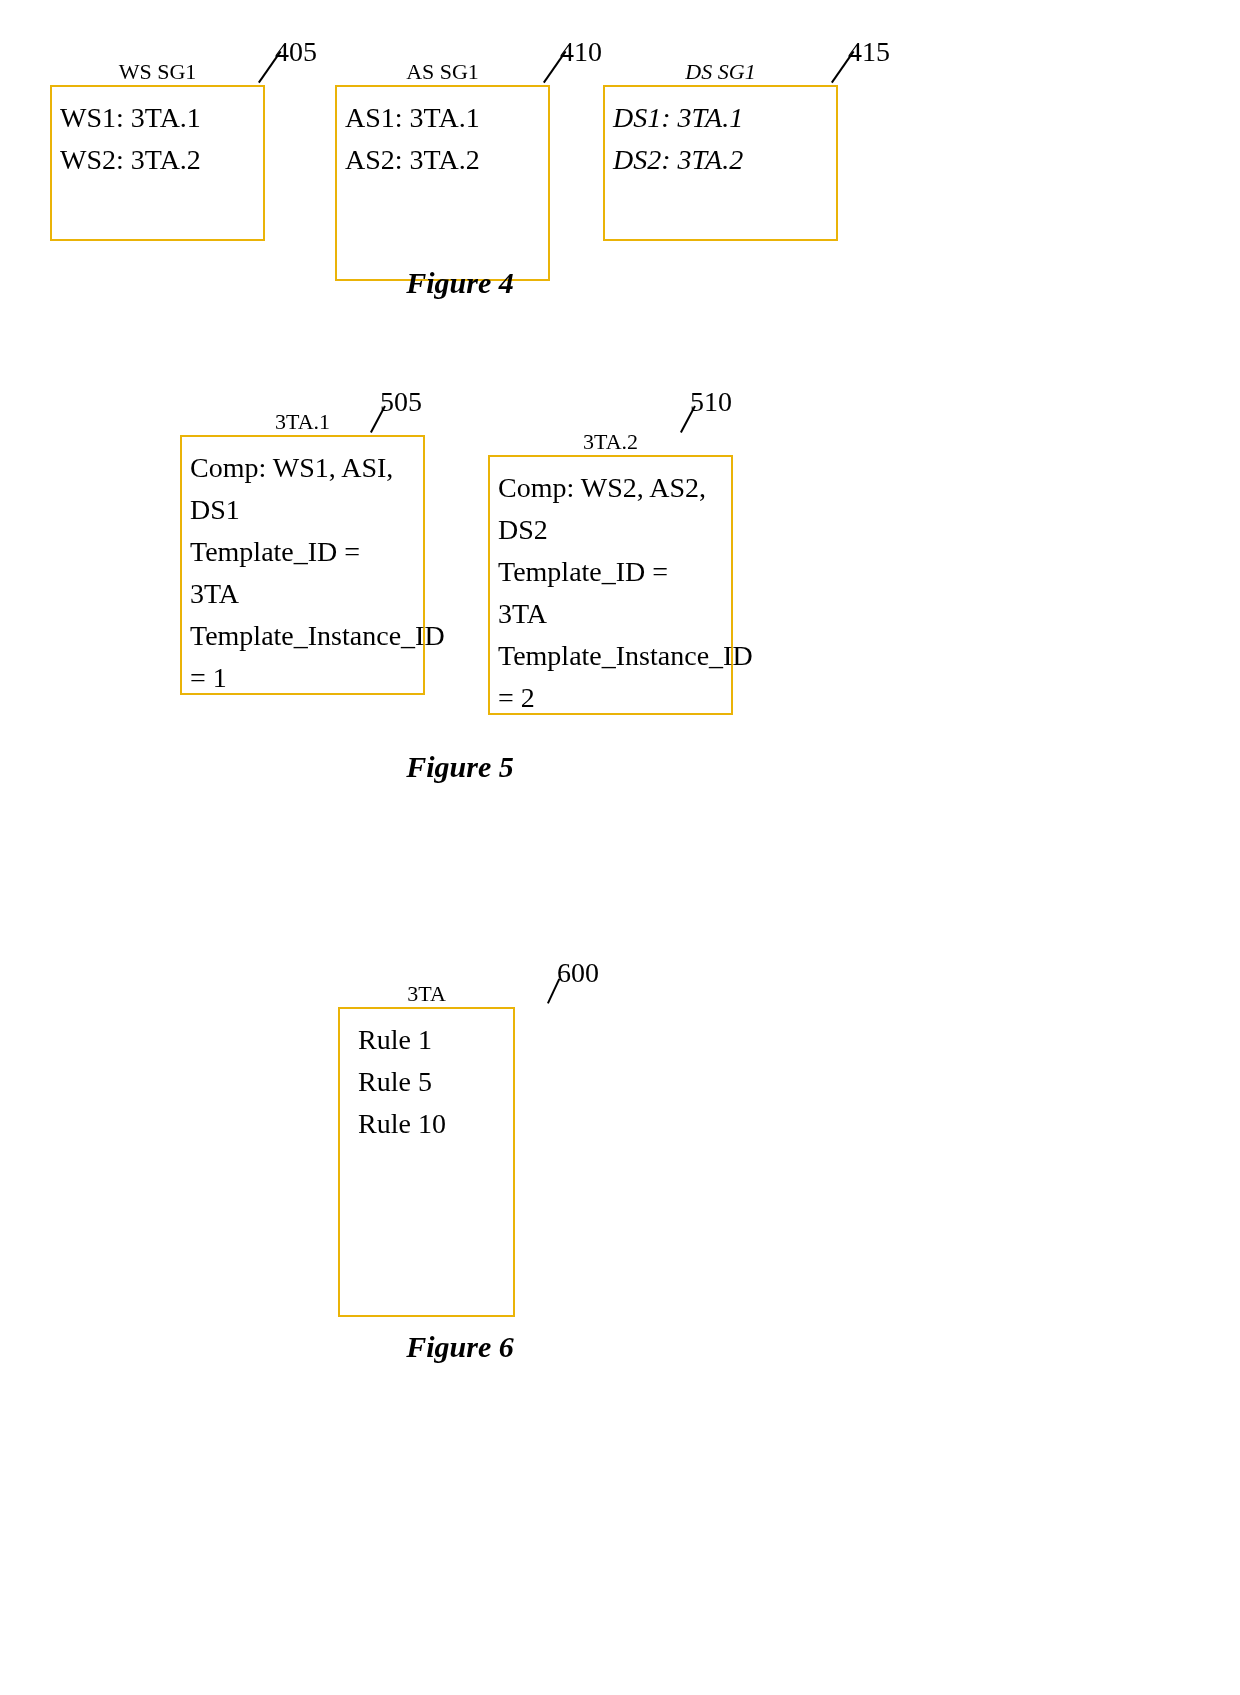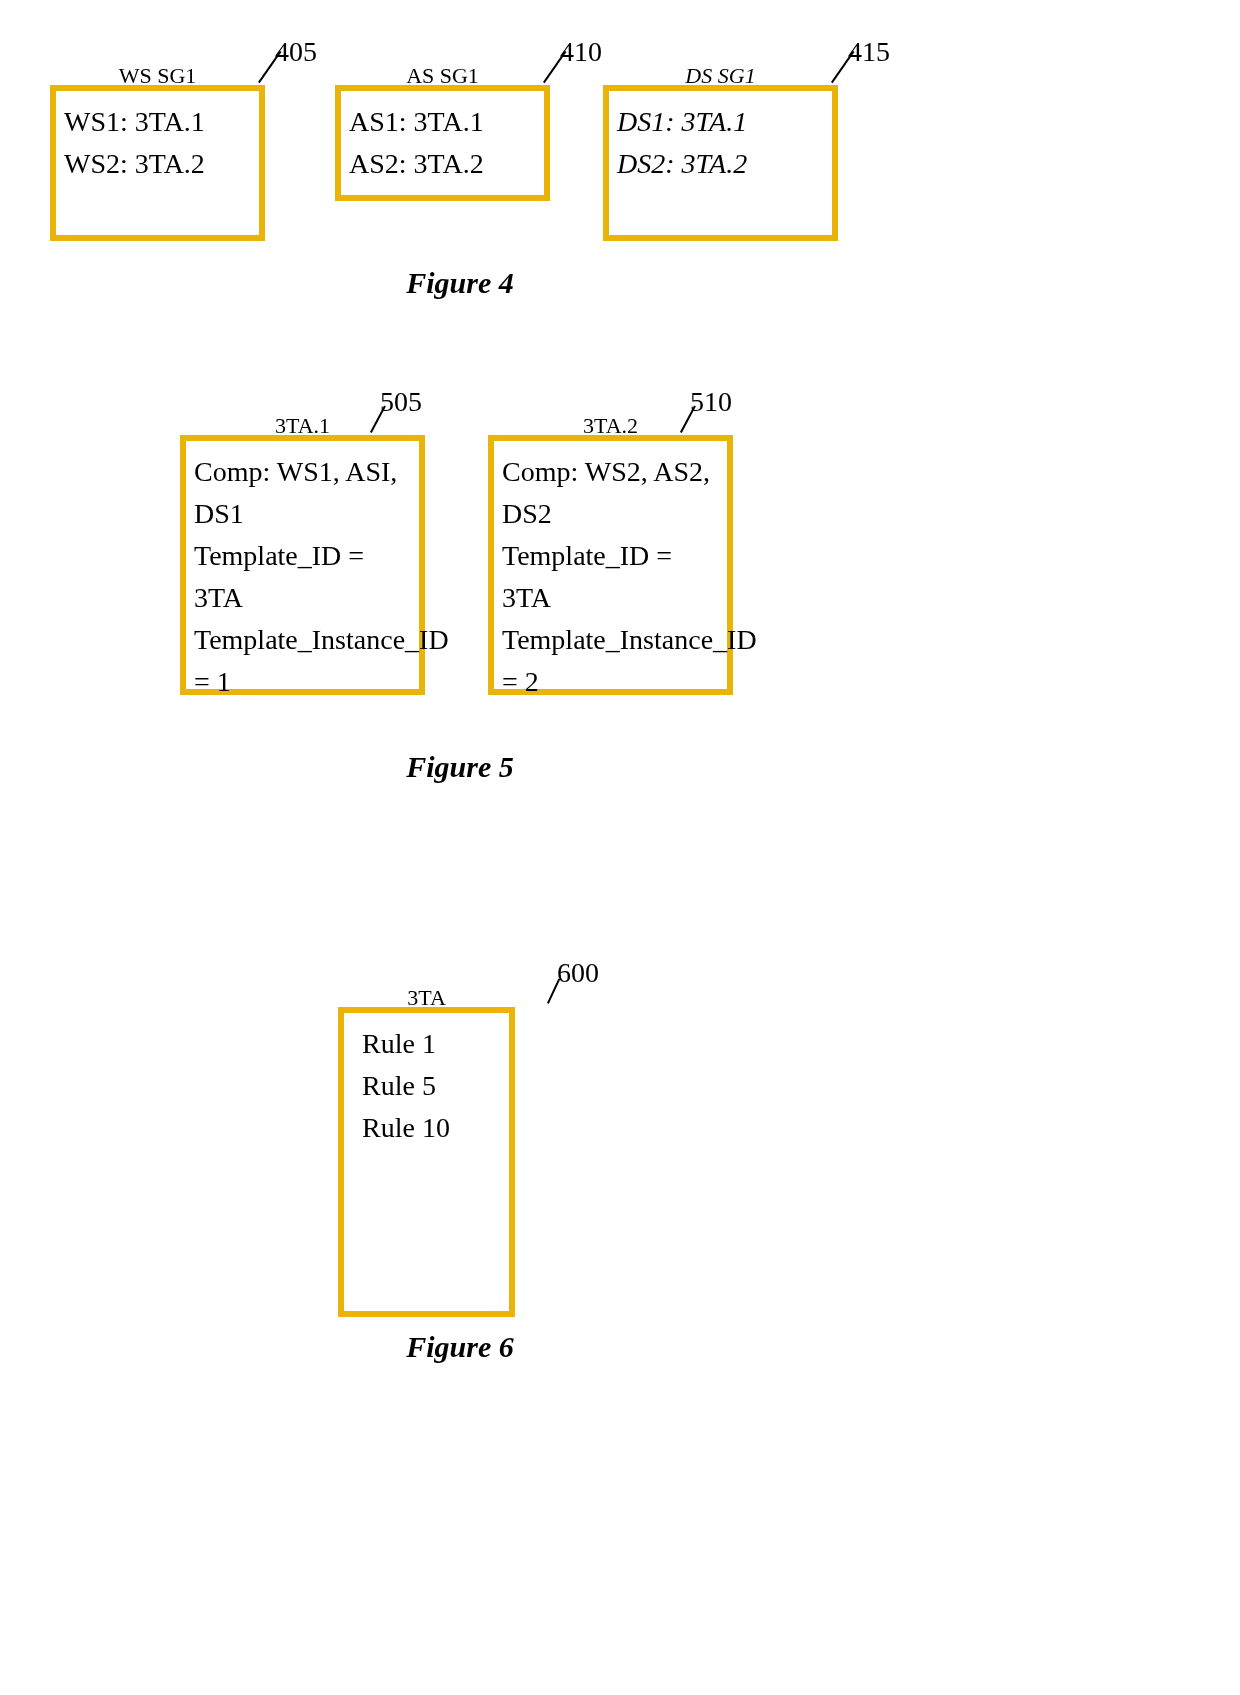--- a/index.html
+++ b/index.html
@@ -8,21 +8,21 @@
       padding: 0;
     }
     body {
       background: white;
       font-family: "Times New Roman", Times, serif;
       width: 1240px;
       height: 1695px;
       position: relative;
     }
     .box {
-      border: 6px solid #eab308;
+      border: 2px solid #eab308;
       position: absolute;
       background: white;
     }
     .box-title {
       position: absolute;
       top: -28px;
       width: 100%;
       text-align: center;
       font-size: 22px;
     }
@@ -59,21 +59,21 @@
 <div class="box" style="left:50px; top:85px; width:215px; height:156px;">
   <div class="box-title">WS SG1</div>
   <div class="box-content">
     <div>WS1: 3TA.1</div>
     <div>WS2: 3TA.2</div>
   </div>
 </div>
 
 <div class="ref-label" style="left:560px; top:36px;">410</div>
 <div class="lead-line" style="left:543px; top:82px; width:38px; transform: rotate(-55deg);"></div>
-<div class="box" style="left:335px; top:85px; width:215px; height:116px;">
+<div class="box" style="left:335px; top:85px; width:215px; height:196px;">
   <div class="box-title">AS SG1</div>
   <div class="box-content">
     <div>AS1: 3TA.1</div>
     <div>AS2: 3TA.2</div>
   </div>
 </div>
 
 <div class="ref-label" style="left:848px; top:36px;">415</div>
 <div class="lead-line" style="left:831px; top:82px; width:38px; transform: rotate(-55deg);"></div>
 <div class="box" style="left:603px; top:85px; width:235px; height:156px;font-style:italic;">
@@ -92,21 +92,21 @@
   <div class="box-title">3TA.1</div>
   <div class="box-content">
     <div>Comp: WS1, ASI, DS1</div>
     <div>Template_ID = 3TA</div>
     <div>Template_Instance_ID = 1</div>
   </div>
 </div>
 
 <div class="ref-label" style="left:690px; top:386px;">510</div>
 <div class="lead-line" style="left:680px; top:432px; width:30px; transform: rotate(-62deg);"></div>
-<div class="box" style="left:488px; top:435px; width:245px; height:260px;">
+<div class="box" style="left:488px; top:455px; width:245px; height:260px;">
   <div class="box-title">3TA.2</div>
   <div class="box-content">
     <div>Comp: WS2, AS2, DS2</div>
     <div>Template_ID = 3TA</div>
     <div>Template_Instance_ID = 2</div>
   </div>
 </div>
 
 <div class="caption" style="top:750px; left:-160px;">Figure 5</div>
 

